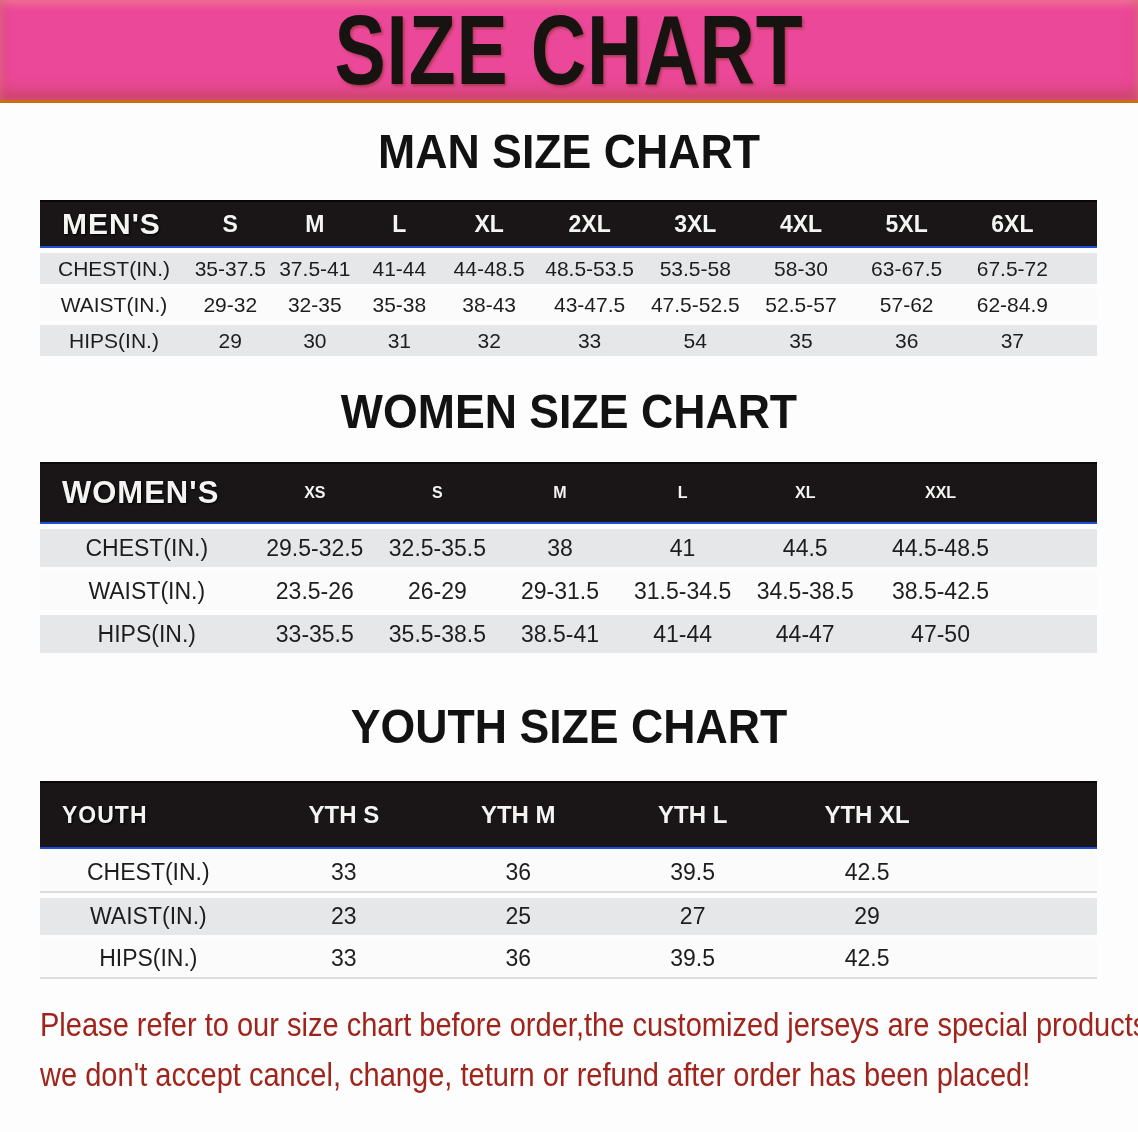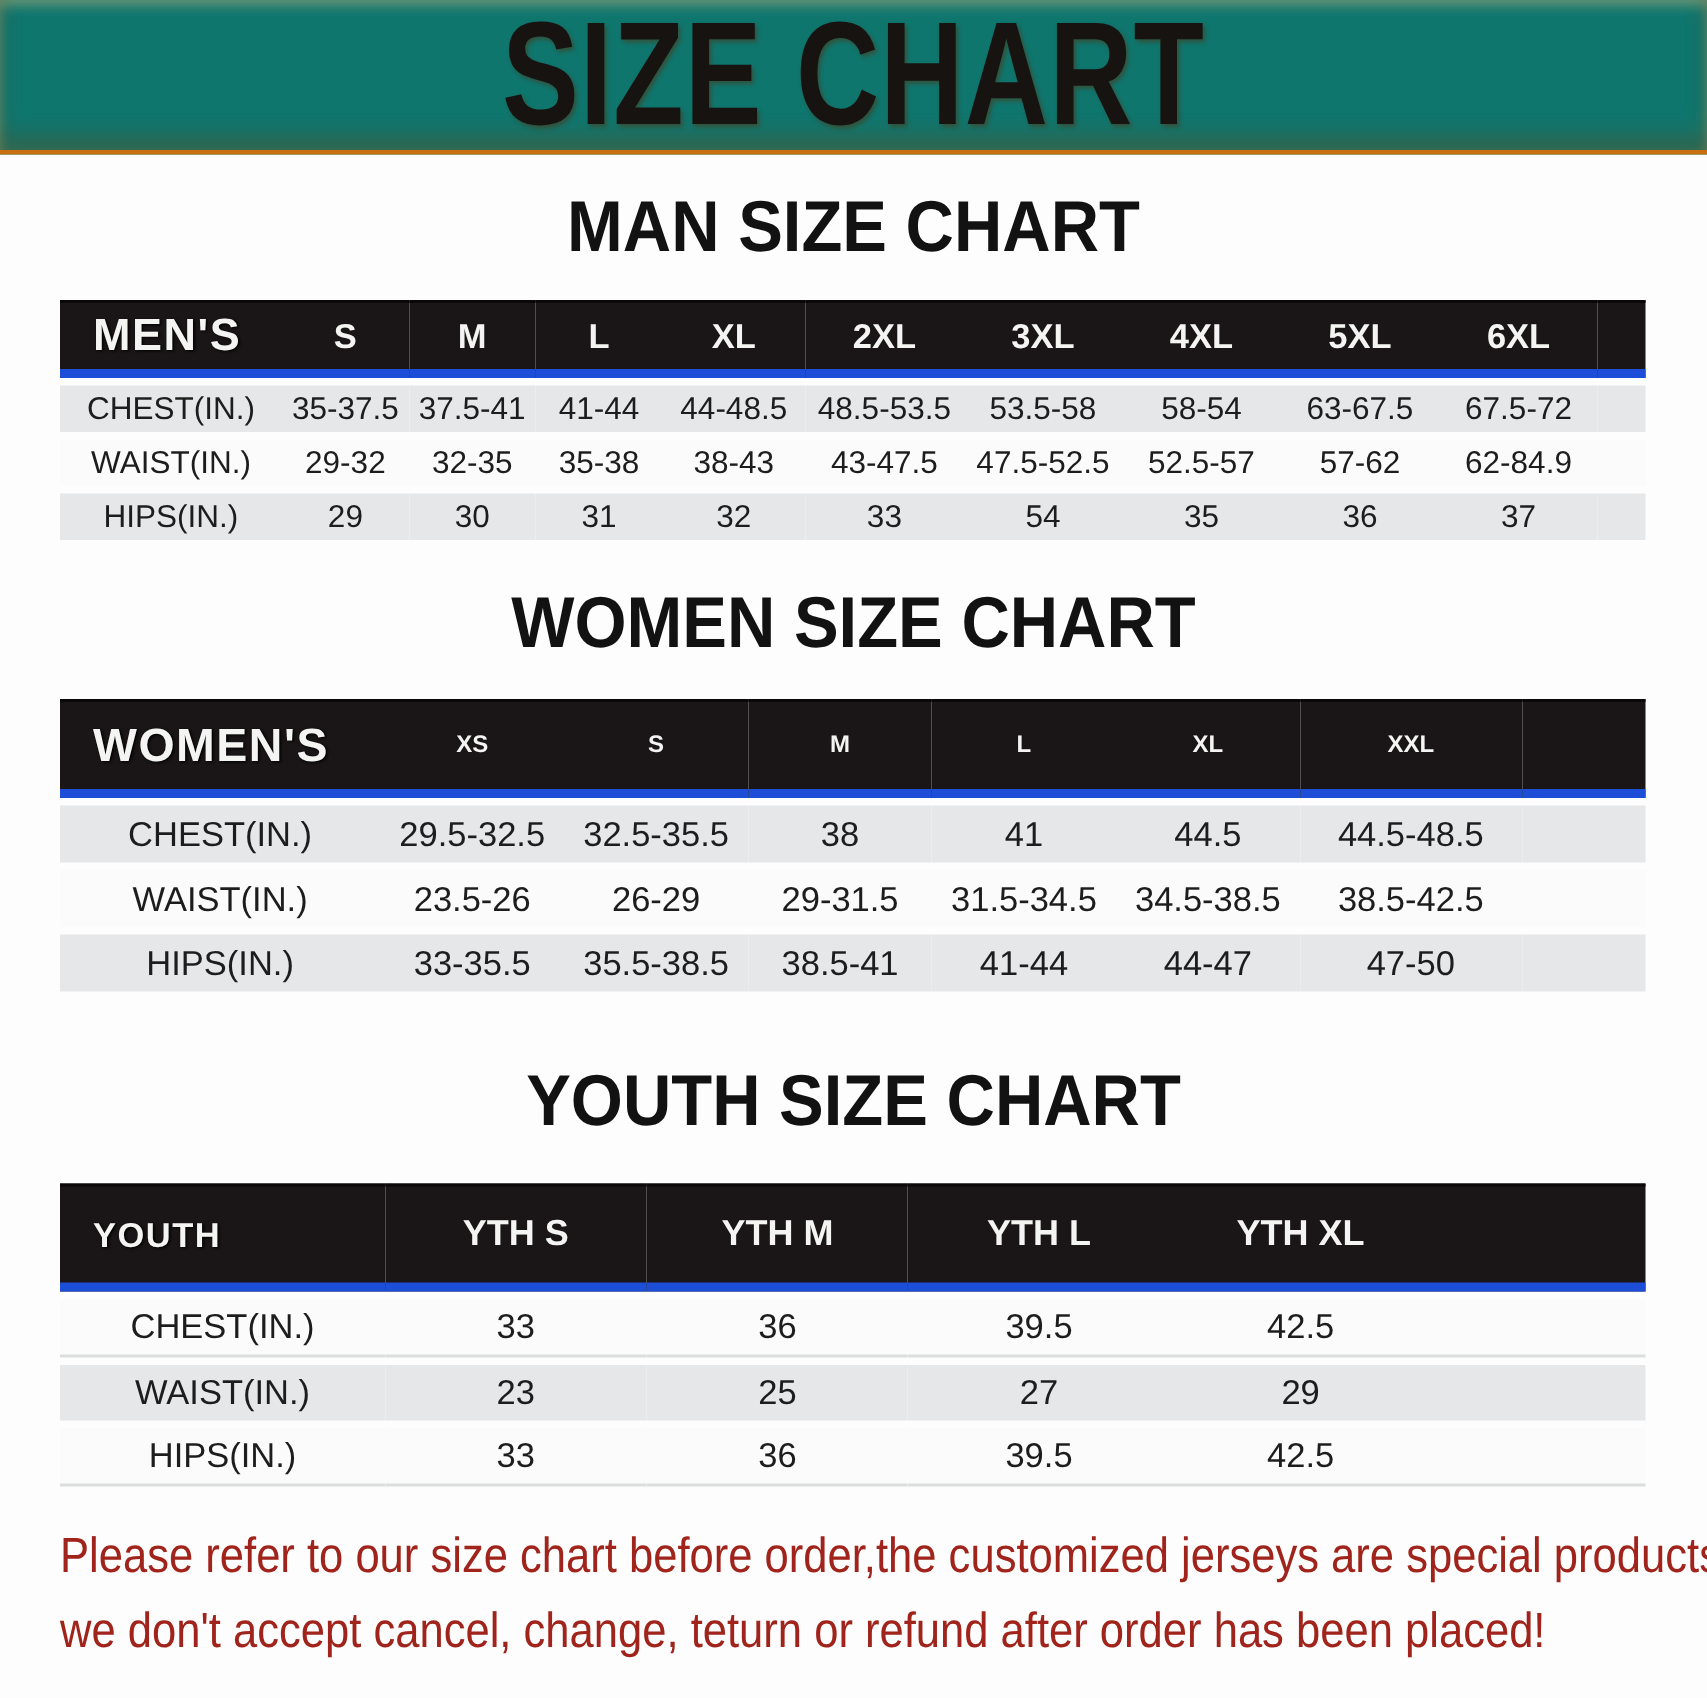--- a/index.html
+++ b/index.html
@@ -8,21 +8,21 @@
     width: 1138px;
     height: 1132px;
     background: #FDFDFD;
     overflow: hidden;
     font-family: "Liberation Sans", sans-serif;
   }
 
   
   .banner {
     height: 100px;
-    background: #0f766e;
+    background: #ec4899;
     border-bottom: 3px solid #C96F12;
     box-shadow: inset 0 -10px 14px rgba(130, 62, 0, 0.28),
                 inset 0 4px 8px rgba(255, 210, 140, 0.35);
     display: flex;
     align-items: center;
     justify-content: center;
   }
   .banner-title {
     font-size: 96px;
     line-height: 100px;
@@ -62,21 +62,21 @@
     padding: 0;
     text-align: center;
     overflow: hidden;
     white-space: nowrap;
   }
   .size-table thead th {
     background: #1A1517;
     color: #F4F4F2;
     font-weight: bold;
     border-top: 2px solid #0A0809;
-    border-bottom: 6px solid #1d4ed8;
+    border-bottom: 2px solid #1d4ed8;
   }
   .size-table thead th.corner {
     text-align: left;
     padding-left: 22px;
     letter-spacing: 1px;
     text-shadow: 1px 1px 2px #000000;
   }
   .men-table   thead th { height: 44px; font-size: 23px; }
   .women-table thead th { height: 58px; font-size: 16px; }
   .youth-table thead th { height: 64px; font-size: 24px; }
@@ -150,21 +150,21 @@
           </thead>
           <tbody>
             <tr class="row-even">
               <td class="row-label">CHEST(IN.)</td>
               <td>35-37.5</td>
               <td>37.5-41</td>
               <td>41-44</td>
               <td>44-48.5</td>
               <td>48.5-53.5</td>
               <td>53.5-58</td>
-              <td>58-54</td>
+              <td>58-30</td>
               <td>63-67.5</td>
               <td>67.5-72</td>
               <td class="spacer"></td>
             </tr>
             <tr class="row-odd">
               <td class="row-label">WAIST(IN.)</td>
               <td>29-32</td>
               <td>32-35</td>
               <td>35-38</td>
               <td>38-43</td>

